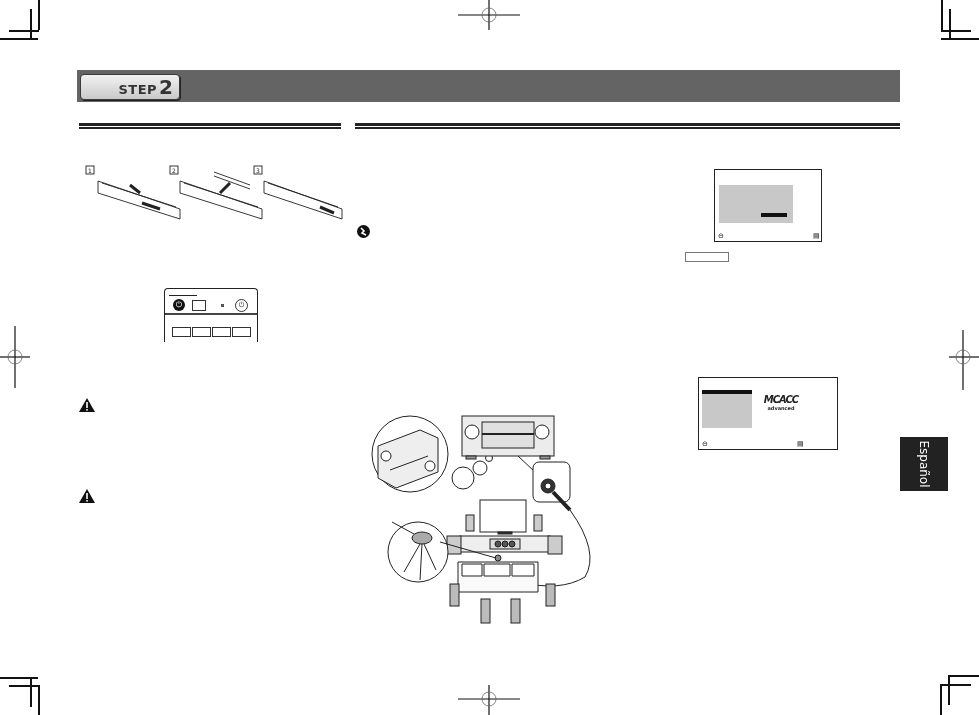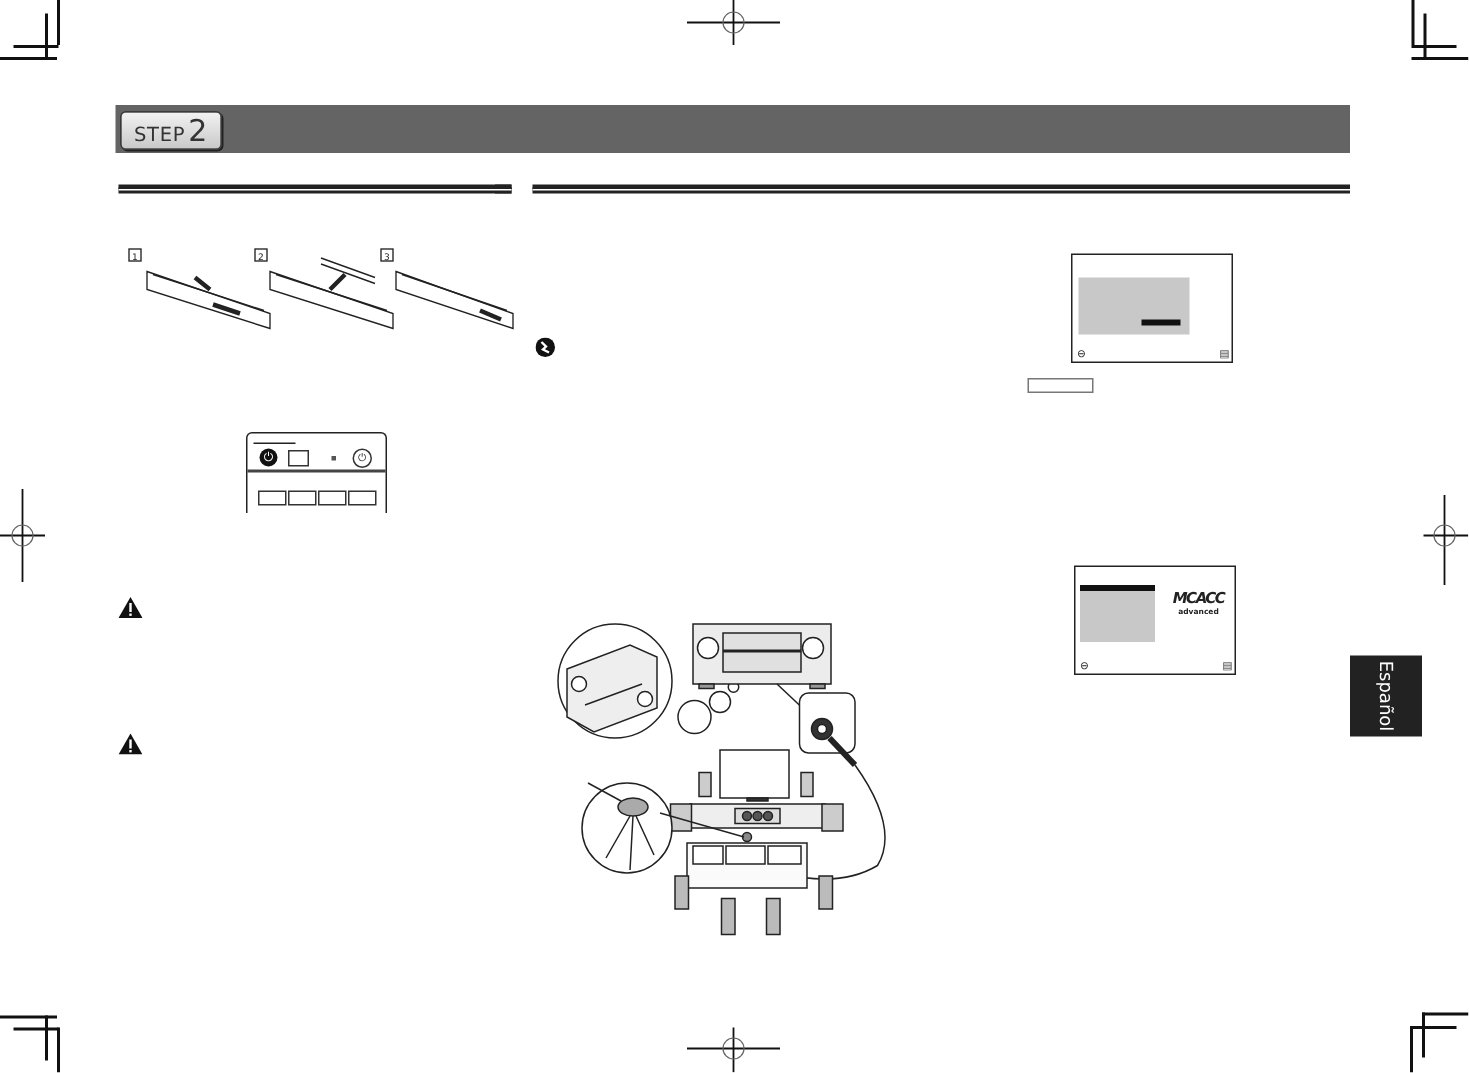--- a/index.html
+++ b/index.html
@@ -3,21 +3,21 @@
 <meta charset="utf-8">
 <style>
   html,body{margin:0;padding:0;background:#fff;}
   body{width:979px;height:715px;position:relative;overflow:hidden;font-family:"DejaVu Sans",sans-serif;}
   .abs{position:absolute;}
   .crop{position:absolute;background:#111;}
   .reg{position:absolute;}
   .step-bar{position:absolute;left:77px;top:70px;width:823px;height:32px;background:#646464;}
   .step-badge{position:absolute;left:3px;top:4px;width:66px;height:24px;border-radius:4px;
     background:linear-gradient(#f2f2f2,#c9c9c9);border:1px solid #3a3a3a;box-shadow:1px 1px 0 #222;
-    font-family:"DejaVu Sans",sans-serif;font-weight:normal;color:#333;line-height:24px;text-align:center;letter-spacing:0.5px;}
+    font-family:"DejaVu Sans",sans-serif;font-weight:bold;color:#333;line-height:24px;text-align:center;letter-spacing:0.5px;padding-left:32px;}
   .step-badge .word{font-size:13px;}
   .step-badge .num{font-size:20px;margin-left:2px;}
   .rule{position:absolute;height:3px;background:#222;border-bottom:1px solid #fff;box-shadow:0 2px 0 #222;}
   .fig{position:absolute;}
   .lang-tab{position:absolute;left:900px;top:437px;width:48px;height:54px;background:#222;}
   .lang-tab span{position:absolute;left:50%;top:50%;transform:translate(-50%,-50%) rotate(90deg);color:#fff;font-size:12px;white-space:nowrap;font-family:"DejaVu Sans",sans-serif;}
   .screen{position:absolute;border:1.5px solid #222;background:#fff;}
   .screen .icon{position:absolute;font-size:7px;color:#222;}
   .label-box{position:absolute;border:1px solid #777;background:#fff;}
 </style>
@@ -131,21 +131,21 @@
 </svg>
 
 <div class="screen" style="left:714px;top:169px;width:106px;height:71px;">
   <div class="abs" style="left:4px;top:15px;width:74px;height:38px;background:#c8c8c8;"></div>
   <div class="abs" style="left:46px;top:43px;width:26px;height:4px;background:#111;"></div>
   <div class="icon" style="left:3px;top:62px;">⊖</div>
   <div class="icon" style="left:98px;top:62px;">▤</div>
 </div>
 <div class="label-box" style="left:685px;top:252px;width:42px;height:8px;"></div>
 
-<div class="screen" style="left:716px;top:377px;width:106px;height:71px;">
+<div class="screen" style="left:698px;top:377px;width:106px;height:71px;padding-left:32px;">
   <div class="abs" style="left:3px;top:12px;width:50px;height:4px;background:#111;"></div>
   <div class="abs" style="left:3px;top:16px;width:50px;height:34px;background:#c8c8c8;"></div>
   <div class="abs" style="left:62px;top:16px;width:40px;text-align:center;">
     <div style="font-size:10px;font-weight:bold;font-style:italic;color:#222;letter-spacing:-1px;">MCACC</div>
     <div style="font-size:5px;font-weight:bold;color:#222;">advanced</div>
   </div>
   <div class="icon" style="left:3px;top:62px;">⊖</div>
   <div class="icon" style="left:98px;top:62px;">▤</div>
 </div>
 

